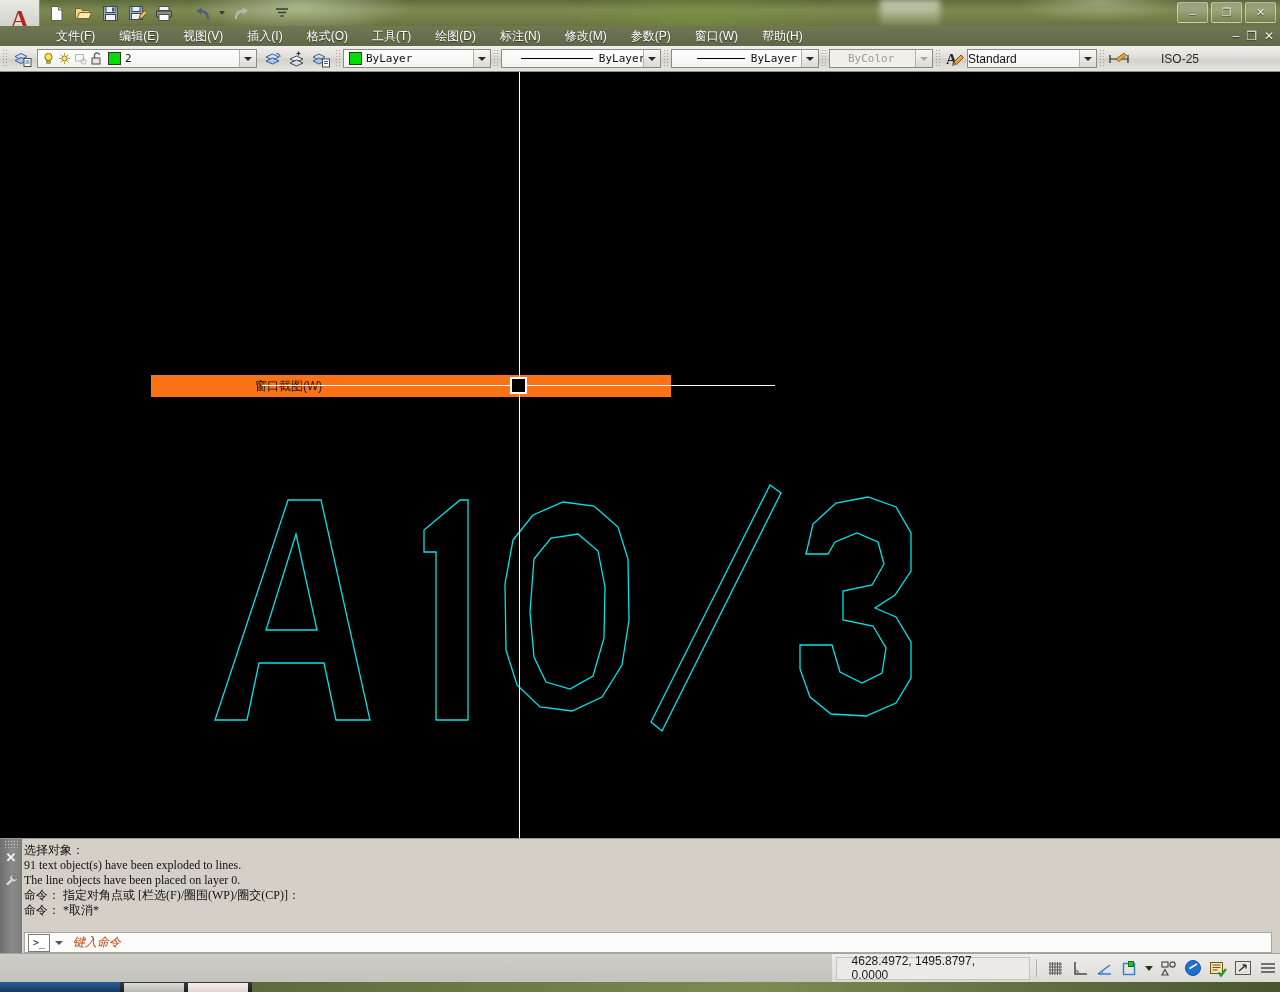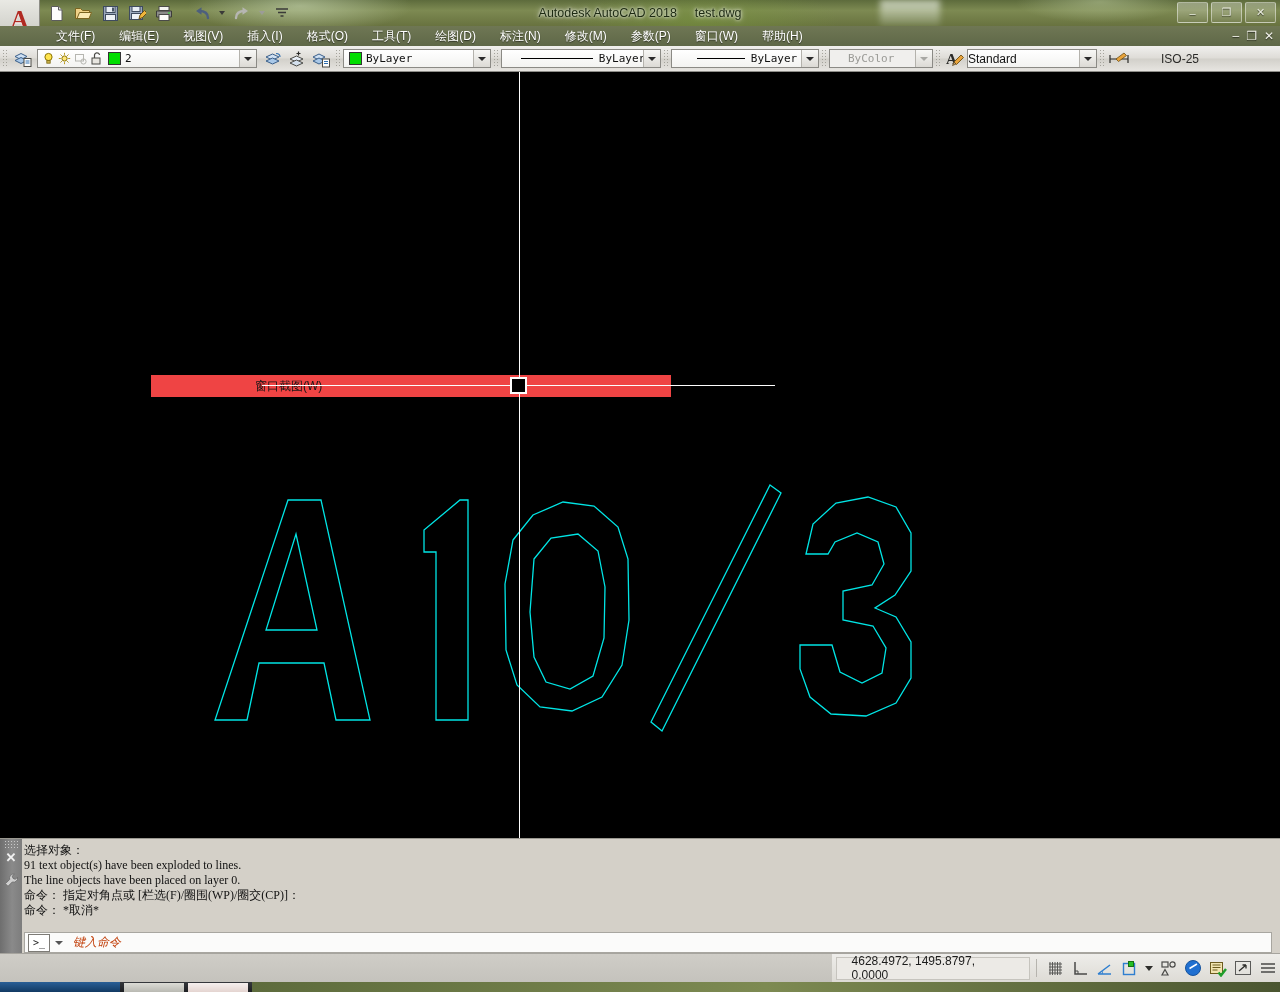--- a/index.html
+++ b/index.html
@@ -119,21 +119,21 @@
   .ltline{flex:1;display:flex;align-items:center;justify-content:center;gap:0;padding-left:4px;}
   .ltline .dash{height:1px;background:#000;}
 
   
   .canvas{
     position:absolute;left:0;top:72px;width:1280px;height:766px;background:#000;
     overflow:hidden;
   }
   .ghost{
     position:absolute;left:151px;top:303px;width:520px;height:22px;
-    background:#ef4444;color:#161616;font-size:12px;line-height:22px;padding-left:104px;
+    background:#f97316;color:#161616;font-size:12px;line-height:22px;padding-left:104px;
     box-sizing:border-box;
   }
   .crosshair-v{position:absolute;left:519px;top:0;width:1px;height:766px;background:#fdfdfd;}
   .crosshair-h{position:absolute;left:262px;top:313px;width:513px;height:1px;background:#fdfdfd;}
   .pickbox{position:absolute;left:510px;top:305px;width:17px;height:17px;border:2px solid #fdfdfd;box-sizing:border-box;background:#000;}
 
   
   .cmdwin{
     position:absolute;left:0;top:838px;width:1280px;height:115px;
     background:#d4d0c8;border-top:1px solid #9a9890;box-sizing:border-box;
@@ -204,26 +204,20 @@
   .taskbar .tb-d{position:absolute;left:252px;top:0;width:1028px;height:10px;
     background:linear-gradient(90deg,#5d6b3c,#7d8a52 50%,#4a5530);}
 </style>
 </head>
 <body>
 
 <div id="app">
 
   <div class="wallpaper"></div>
 
-  <div class="titlebar">
-    <div class="title-text">
-      <span>Autodesk AutoCAD 2018</span>
-      <span>test.dwg</span>
-    </div>
-  </div>
 
   <div class="app-logo">
     <span class="glyph">A</span>
     <span class="caret"></span>
   </div>
 
   <div class="qat">
     <div class="qbtn">
       <svg width="17" height="17" viewBox="0 0 17 17">
         <path d="M3.5 1.5h7l3.5 3.5v10.5h-10.5z" fill="#fdfdfd" stroke="#5c5c5c" stroke-width="1"></path>

